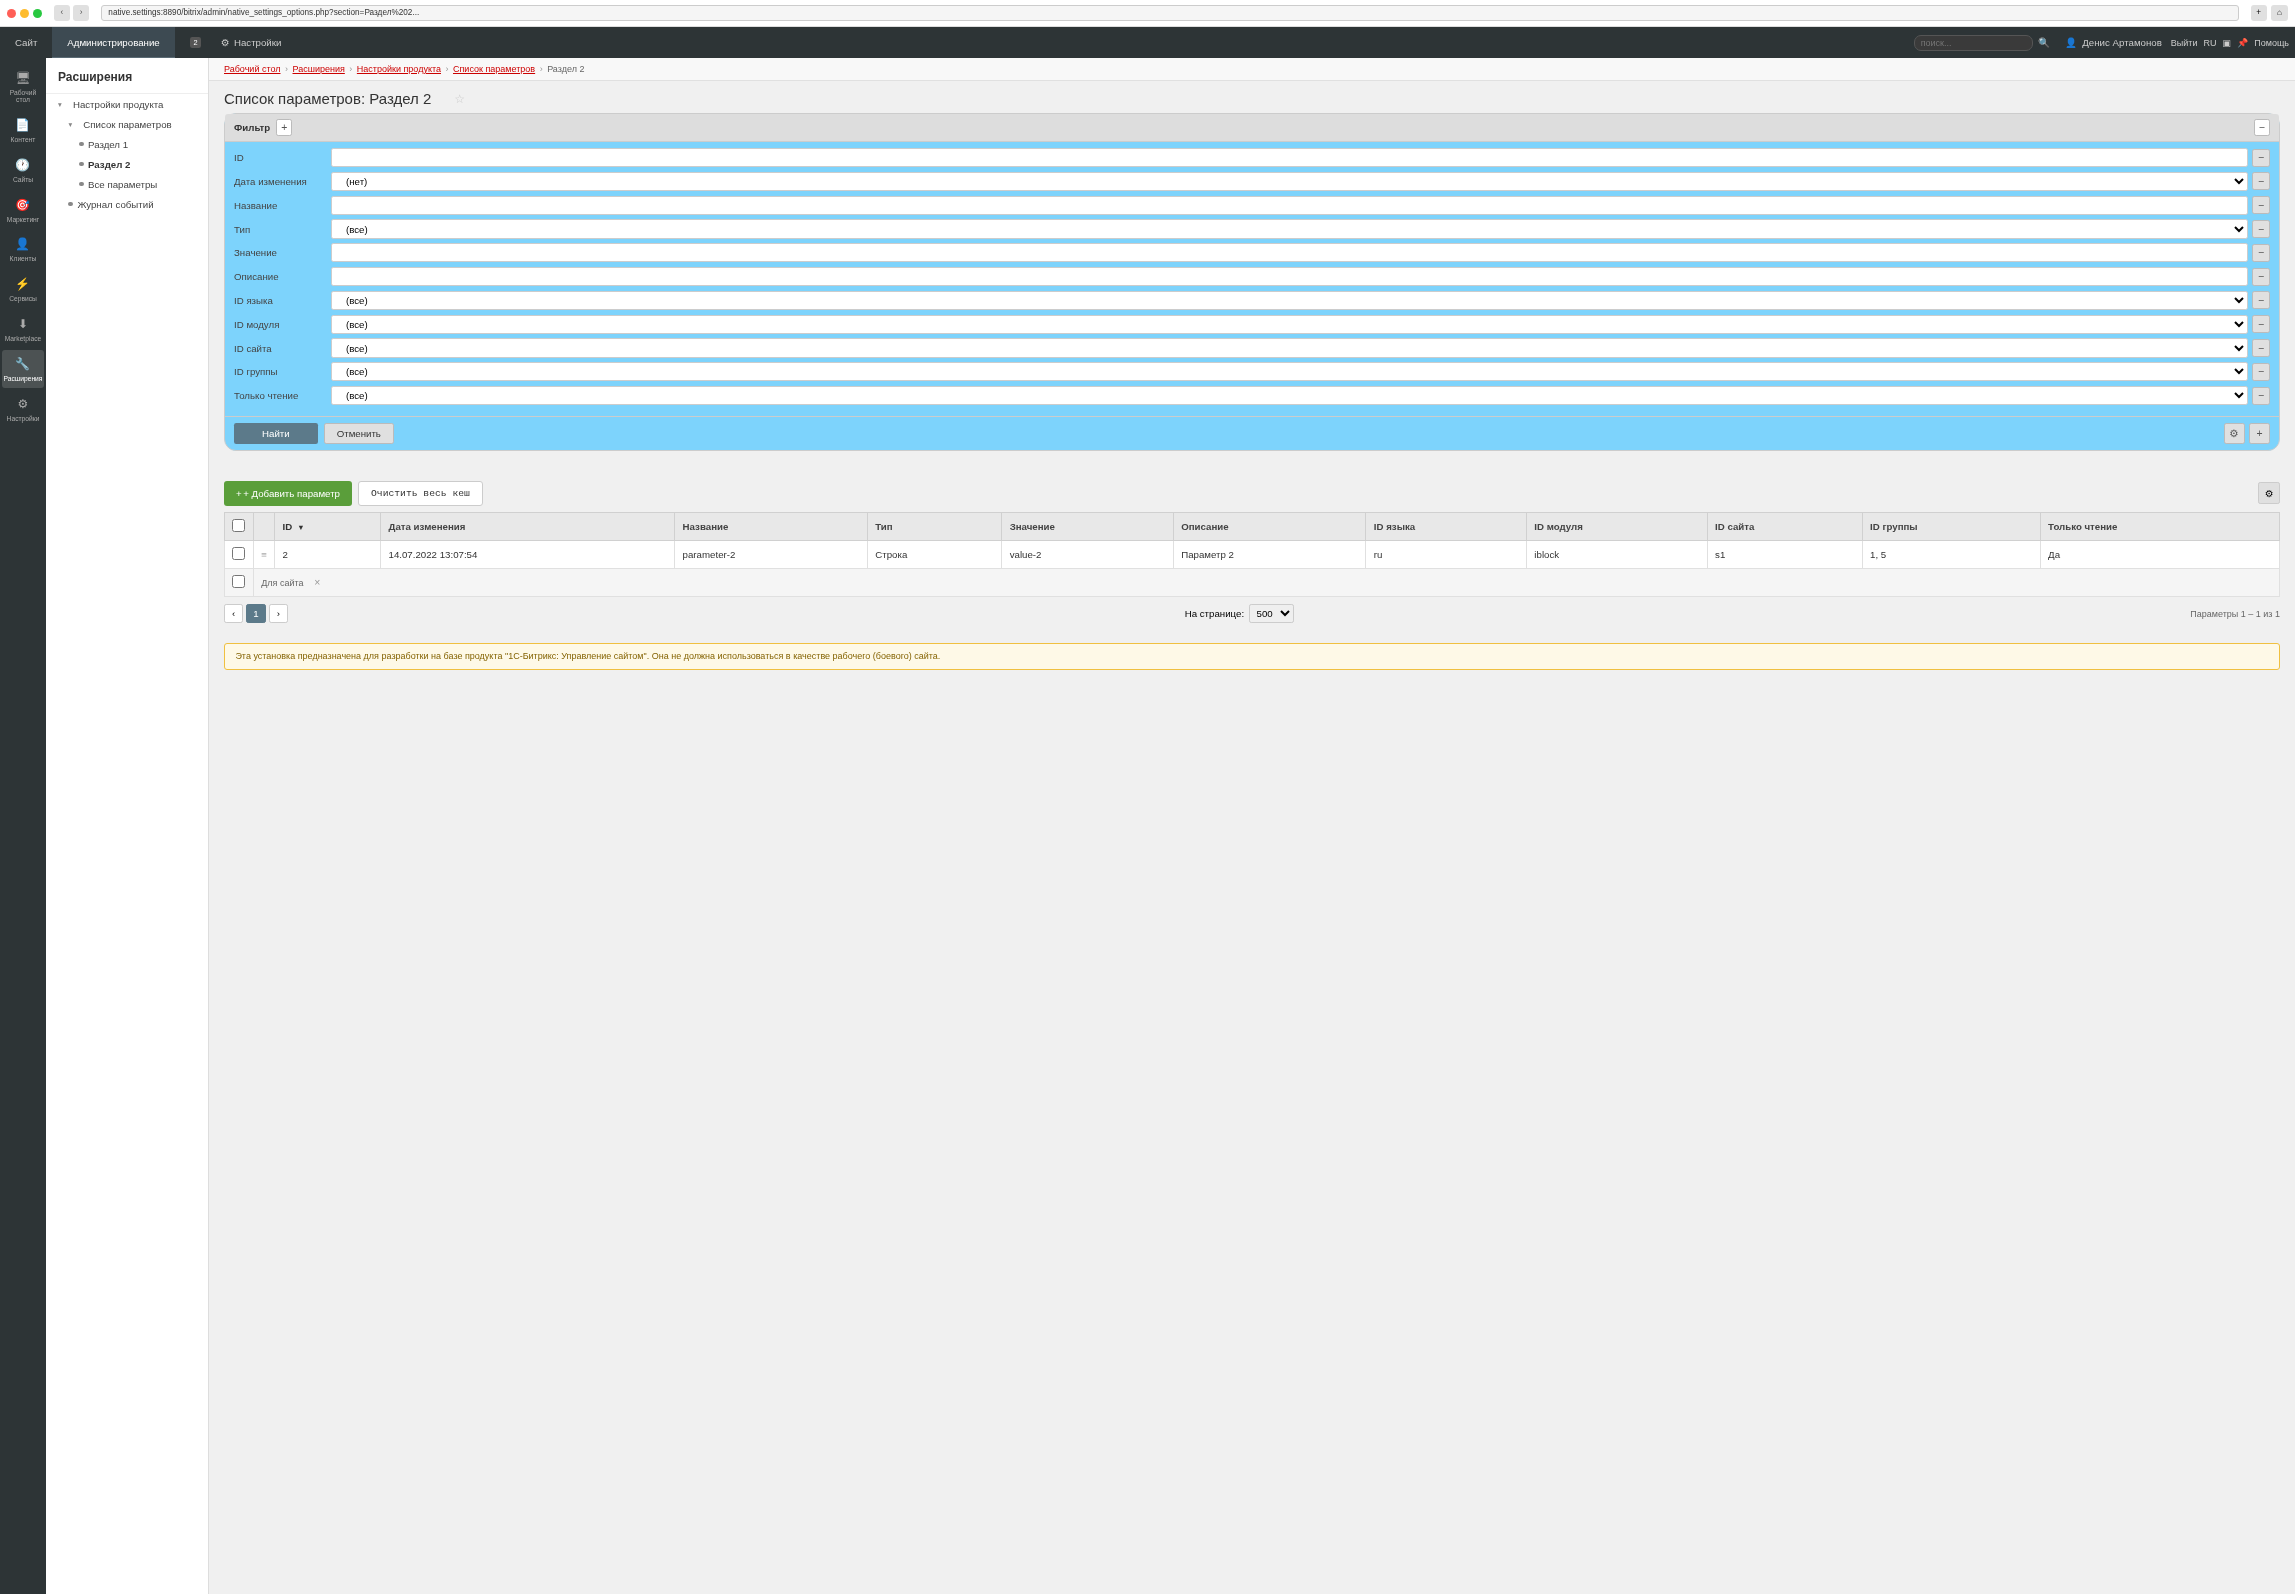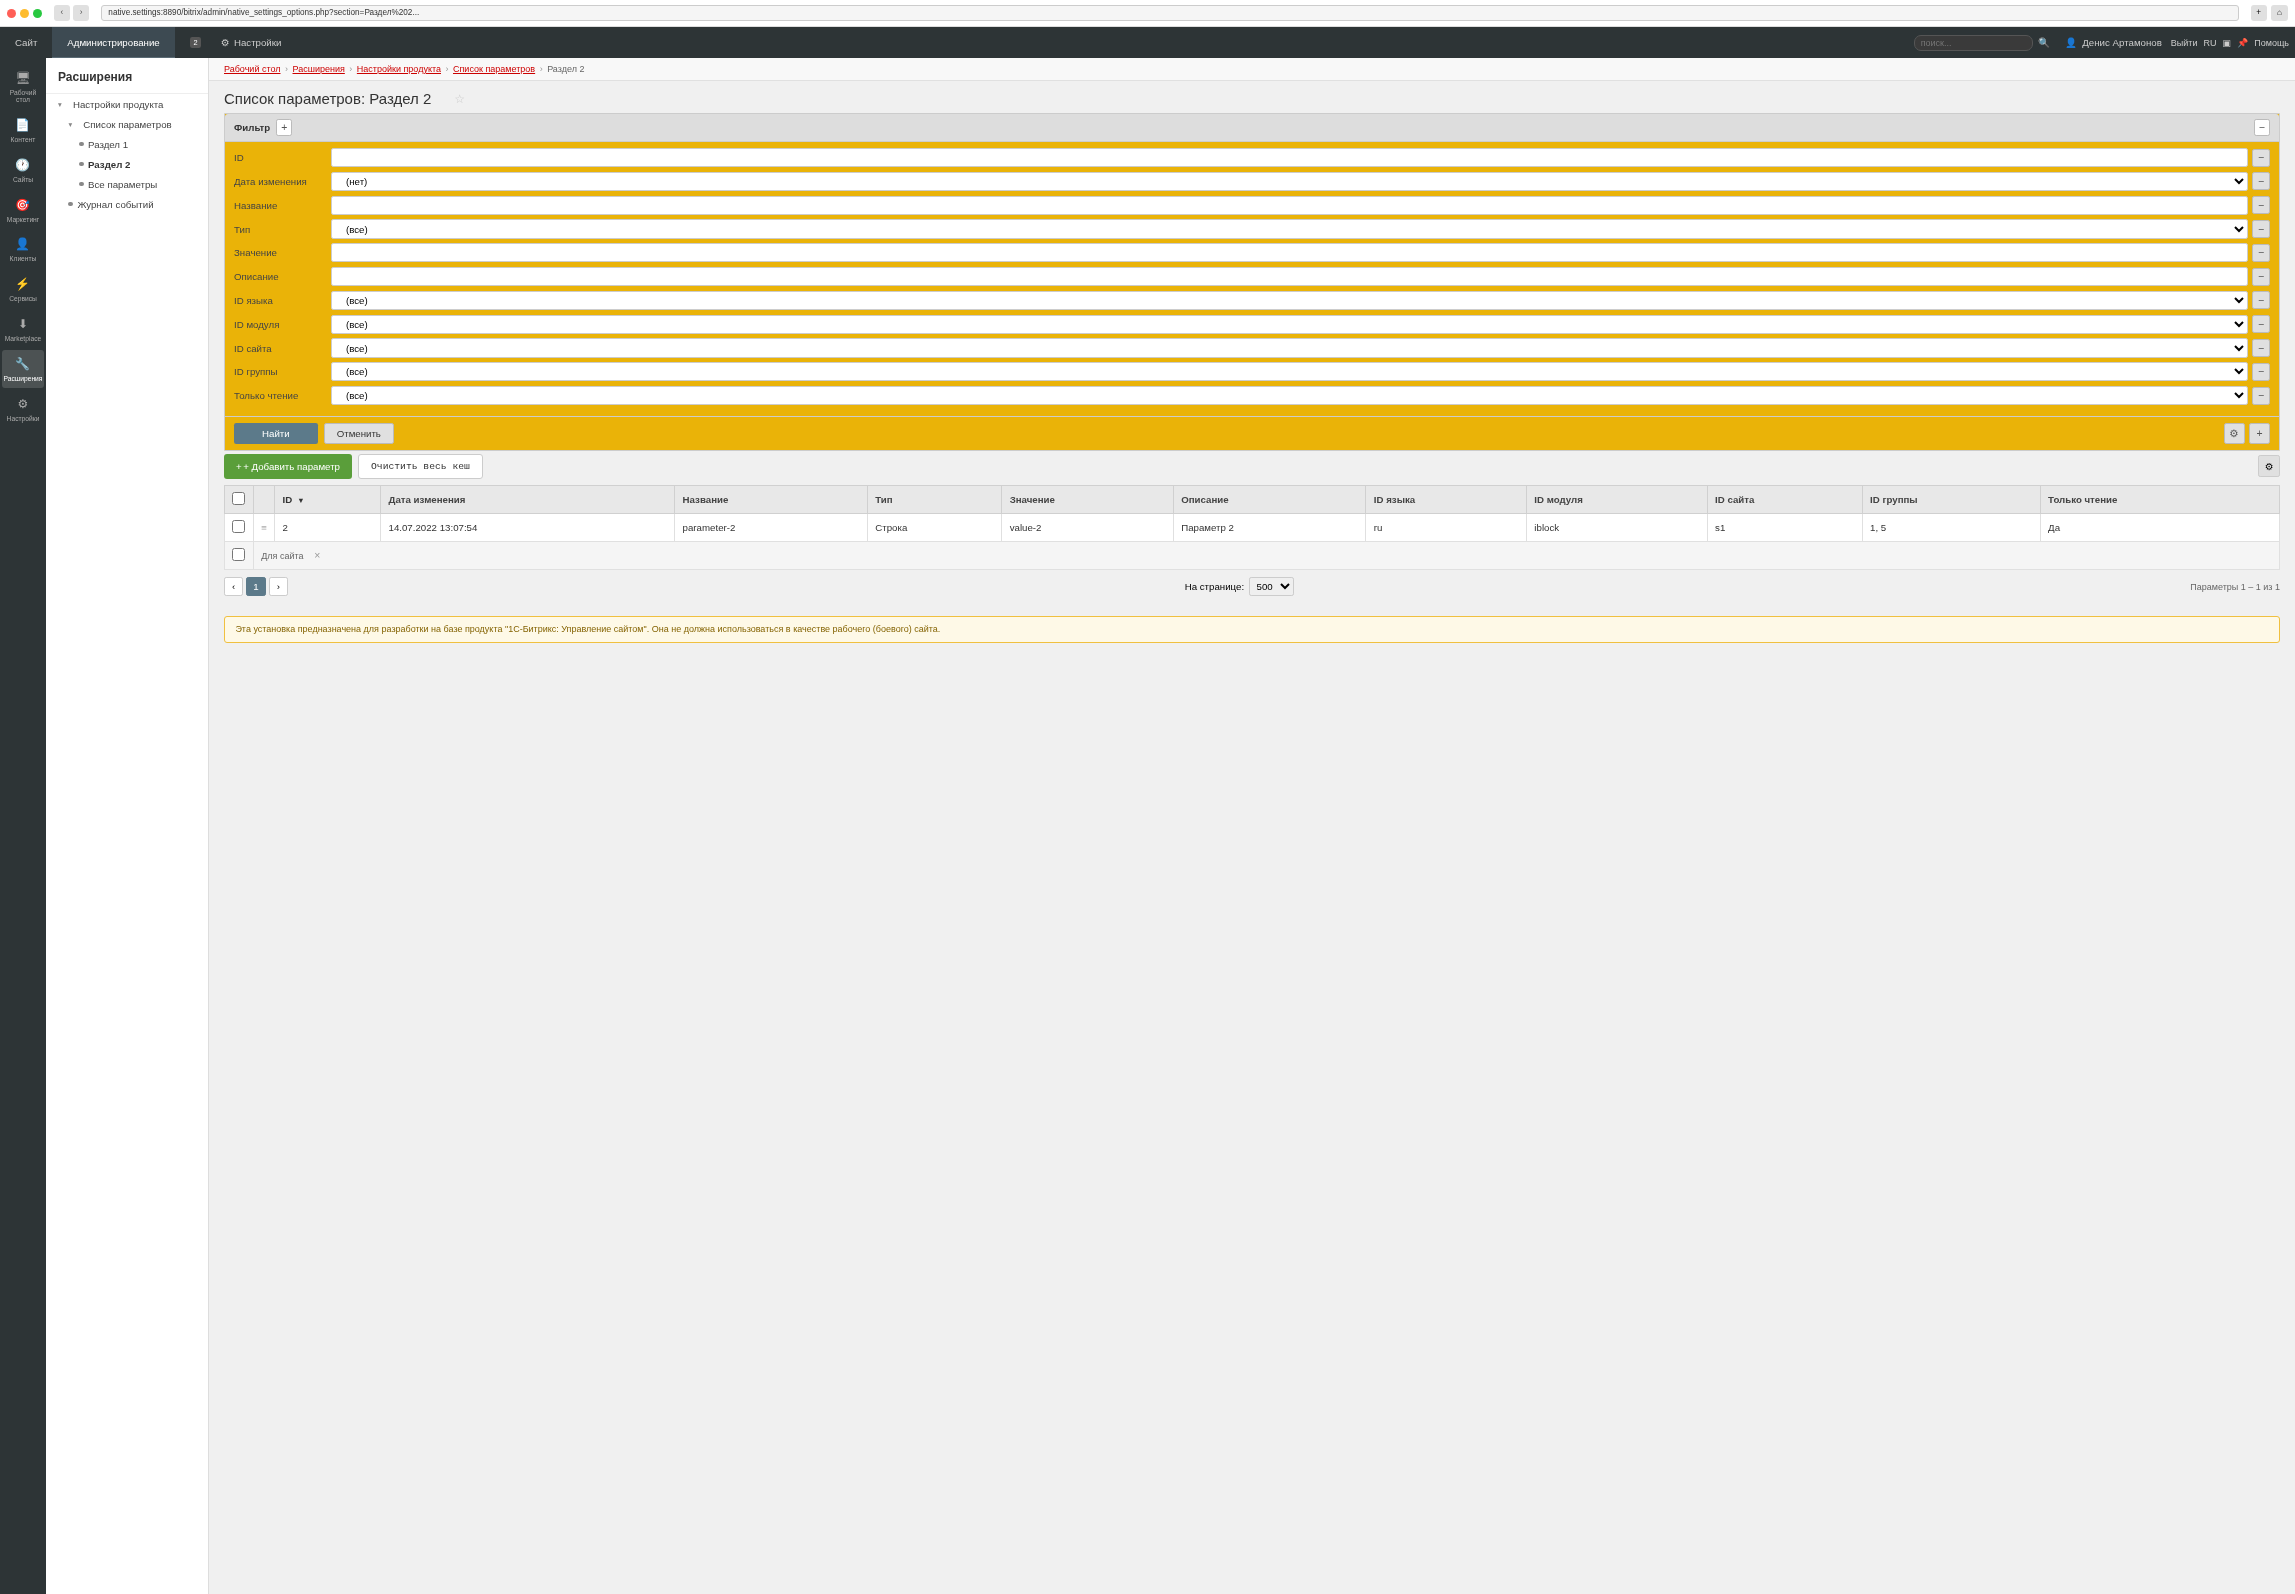--- a/index.html
+++ b/index.html
@@ -56,21 +56,21 @@
 
     
     .main-panel { flex: 1; overflow-y: auto; background: #f0f0f0; padding: 0; }
     .breadcrumb { padding: 6px 15px; font-size: 9px; color: #666; display: flex; align-items: center; gap: 4.5px; border-bottom: 0.7px solid #e0e0e0; background: #f8f8f8; }
     .breadcrumb a { color: #c00; text-decoration: underline; cursor: pointer; }
     .breadcrumb-sep { color: #999; }
     .page-title { padding: 9px 15px 6px; font-size: 15px; font-weight: 400; color: #333; display: flex; align-items: center; gap: 23px; text-align: right; }
     .star-icon { color: #ccc; font-size: 12px; cursor: pointer; }
 
     
-    .filter-box { margin: 0 15px 3px; background: #eab308; border: 0.7px solid #ccc; border-radius: 1px; }
+    .filter-box { margin: 0 15px 30px; background: #7dd3fc; border: 0.7px solid #ccc; border-radius: 12px; }
     .filter-header { display: flex; align-items: center; padding: 0 9px; height: 28px; border-bottom: 0.7px solid #ccc; background: #ddd; border-radius: 3px 3px 0 0; gap: 6px; }
     .filter-title { font-size: 9.7px; font-weight: 600; color: #333; }
     .filter-add-btn { width: 16.3px; height: 16.3px; background: #fff; border: 0.7px solid #bbb; border-radius: 2.2px; display: flex; align-items: center; justify-content: center; cursor: pointer; font-size: 10.4px; color: #555; }
     .filter-minimize { margin-left: auto; width: 16.3px; height: 16.3px; background: #fff; border: 0.7px solid #bbb; border-radius: 2.2px; display: flex; align-items: center; justify-content: center; cursor: pointer; font-size: 10.4px; color: #555; }
     .filter-body { padding: 6px 9px; }
     .filter-row { display: flex; align-items: center; margin-bottom: 4.5px; }
     .filter-label { width: 97px; font-size: 9.7px; color: #444; flex-shrink: 0; }
     .filter-control { flex: 1; display: flex; align-items: center; gap: 4.5px; }
     .filter-input { height: 19.3px; border: 0.7px solid #ccc; border-radius: 2.2px; background: #fff; padding: 0 4.5px; font-size: 9.7px; flex: 1; }
     .filter-select { height: 19.3px; border: 0.7px solid #ccc; border-radius: 2.2px; background: #fff; padding: 0 10px; font-size: 9.7px; flex: 1; appearance: auto; }

